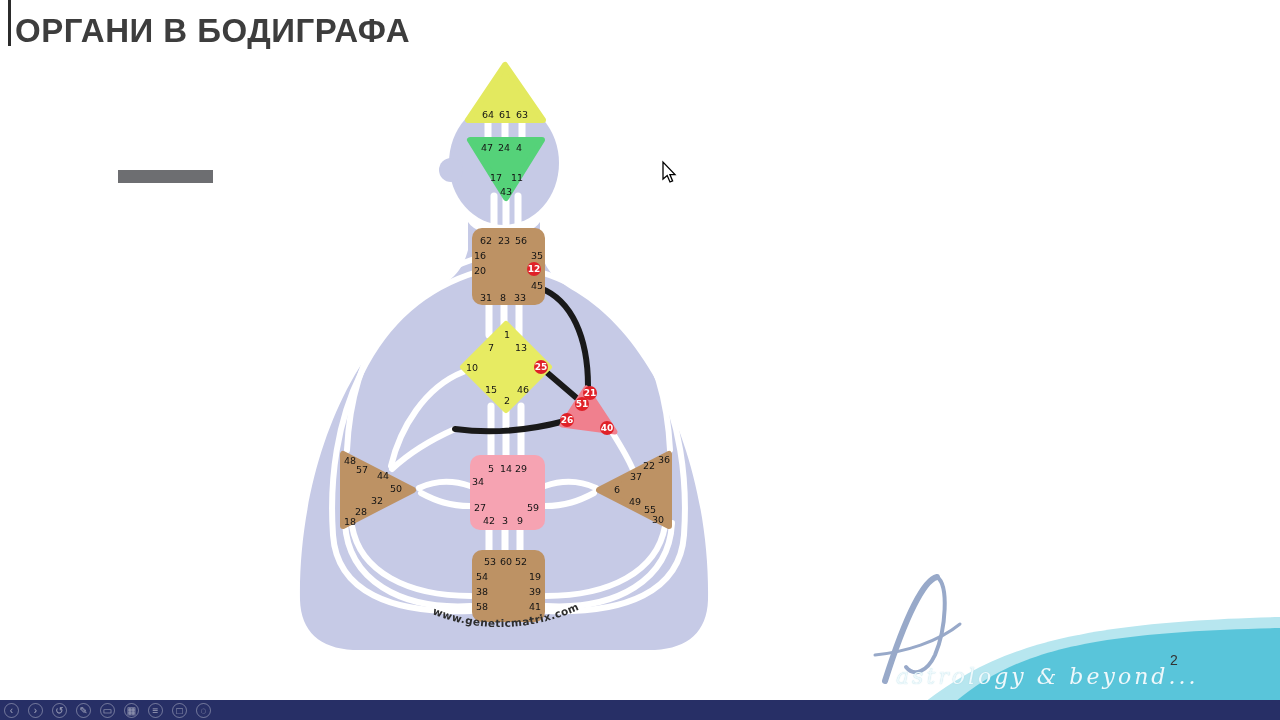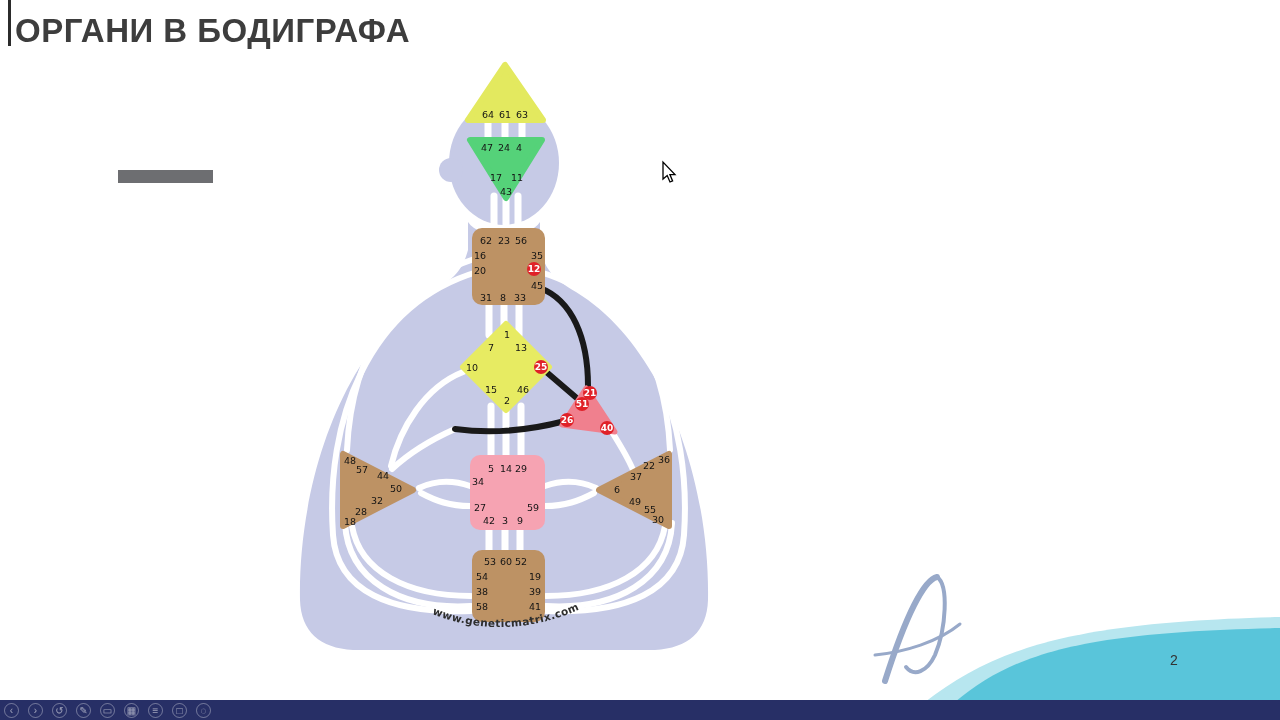--- a/index.html
+++ b/index.html
@@ -194,20 +194,21 @@
     </g>
 
     <g transform="translate(663,162)">
       <path d="M0 0 L0 17 L4.2 13.5 L7 20 L9.6 18.9 L6.9 12.6 L12 12.6 Z" fill="#ffffff" stroke="#000000" stroke-width="1.3"></path>
     </g>
   </svg>
 
   <div class="edge-line"></div>
   <div class="slide-title">ОРГАНИ В БОДИГРАФА</div>
   <div class="gray-bar"></div>
+  <div class="brand-script">astrology &amp; beyond...</div>
   <div class="page-number">2</div>
 
   <div id="bottom-bar">
       <span class="tb-icon">‹</span>
       <span class="tb-icon">›</span>
       <span class="tb-icon">↺</span>
       <span class="tb-icon">✎</span>
       <span class="tb-icon">▭</span>
       <span class="tb-icon">▦</span>
       <span class="tb-icon">≡</span>

